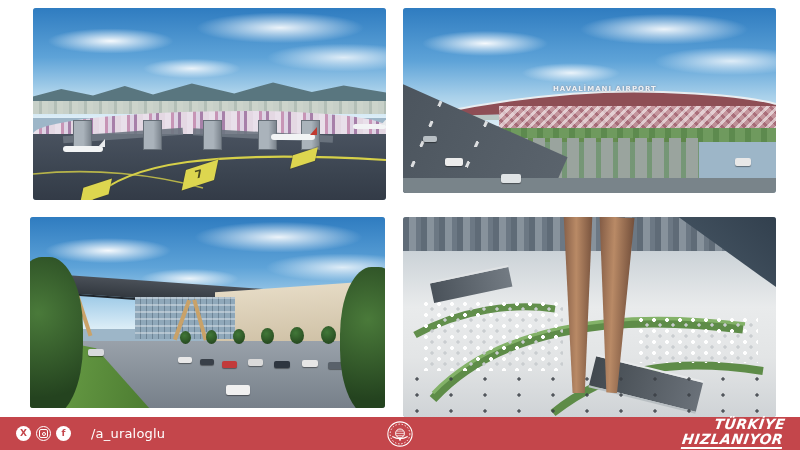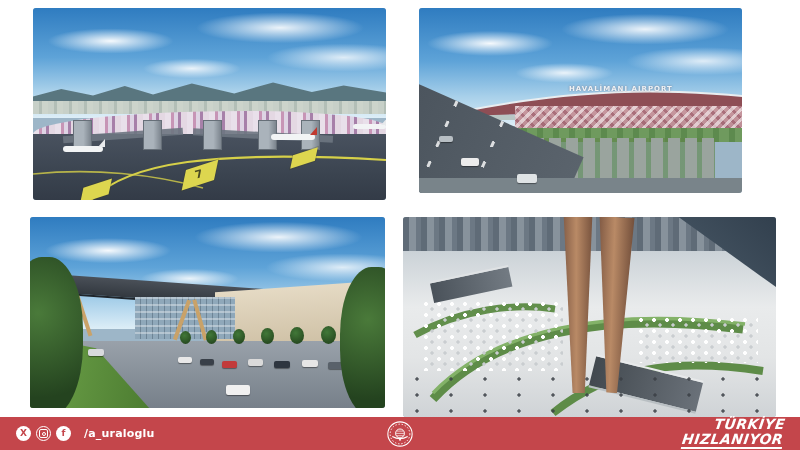--- a/index.html
+++ b/index.html
@@ -3,21 +3,21 @@
 <meta charset="utf-8">
 <style>
   html,body{margin:0;padding:0;background:#fff;}
   .slide{position:relative;width:800px;height:450px;background:#ffffff;overflow:hidden;
          font-family:"DejaVu Sans","Liberation Sans",sans-serif;}
   .render{position:absolute;overflow:hidden;border-radius:3px;background:#9db6c8;}
   .layer{position:absolute;}
 
   
   .r-tl{left:33px;top:8px;width:353px;height:192px;}
-  .r-tr{left:403px;top:8px;width:323px;height:185px;margin-left:16px;}
+  .r-tr{left:403px;top:8px;width:373px;height:185px;}
   .r-bl{left:30px;top:217px;width:355px;height:191px;}
   .r-br{left:403px;top:217px;width:373px;height:200px;}
 
   
   .sky{left:0;top:0;right:0;
     background:
       radial-gradient(ellipse 90px 18px at 22% 30%,rgba(255,255,255,.95),rgba(255,255,255,0) 70%),
       radial-gradient(ellipse 120px 22px at 70% 18%,rgba(255,255,255,.9),rgba(255,255,255,0) 70%),
       radial-gradient(ellipse 70px 14px at 45% 55%,rgba(255,255,255,.85),rgba(255,255,255,0) 70%),
       radial-gradient(ellipse 110px 20px at 88% 45%,rgba(255,255,255,.8),rgba(255,255,255,0) 70%),
@@ -113,21 +113,21 @@
   
   .footer{position:absolute;left:0;top:417px;width:800px;height:33px;background:#c4464b;z-index:6;
     display:flex;align-items:center;justify-content:space-between;padding:0 16px;box-sizing:border-box;color:#fff;}
   .social{display:flex;align-items:center;gap:5px;}
   .sicon{width:15px;height:15px;border-radius:50%;display:flex;align-items:center;justify-content:center;flex:0 0 auto;}
   .sicon.solid{background:#ffffff;color:#c4464b;font-weight:bold;font-size:9px;line-height:1;}
   .sicon.outline{border:1.4px solid #ffffff;box-sizing:border-box;}
   .ig-square{width:7px;height:7px;border:1.2px solid #fff;border-radius:2px;position:relative;}
   .ig-square::after{content:"";position:absolute;left:1.6px;top:1.6px;width:2.4px;height:2.4px;
     border:1px solid #fff;border-radius:50%;}
-  .handle{font-size:11px;font-weight:bold;margin-left:8px;letter-spacing:.2px;}
+  .handle{font-size:13px;font-weight:normal;margin-left:15px;letter-spacing:.2px;}
   .ministry{position:absolute;left:50%;top:50%;transform:translate(-50%,-50%);
     display:flex;align-items:center;gap:7px;}
   .ministry-text{font-size:7.5px;font-weight:bold;letter-spacing:.4px;line-height:1.3;white-space:nowrap;}
   .campaign{text-align:right;font-style:italic;font-weight:bold;transform:skewX(-8deg);line-height:1.05;}
   .campaign .l1{font-size:14px;letter-spacing:.5px;}
   .campaign .l2{font-size:14px;letter-spacing:.5px;border-bottom:2px solid #fff;padding-bottom:1px;}
 </style>
 </head>
 <body>
 

